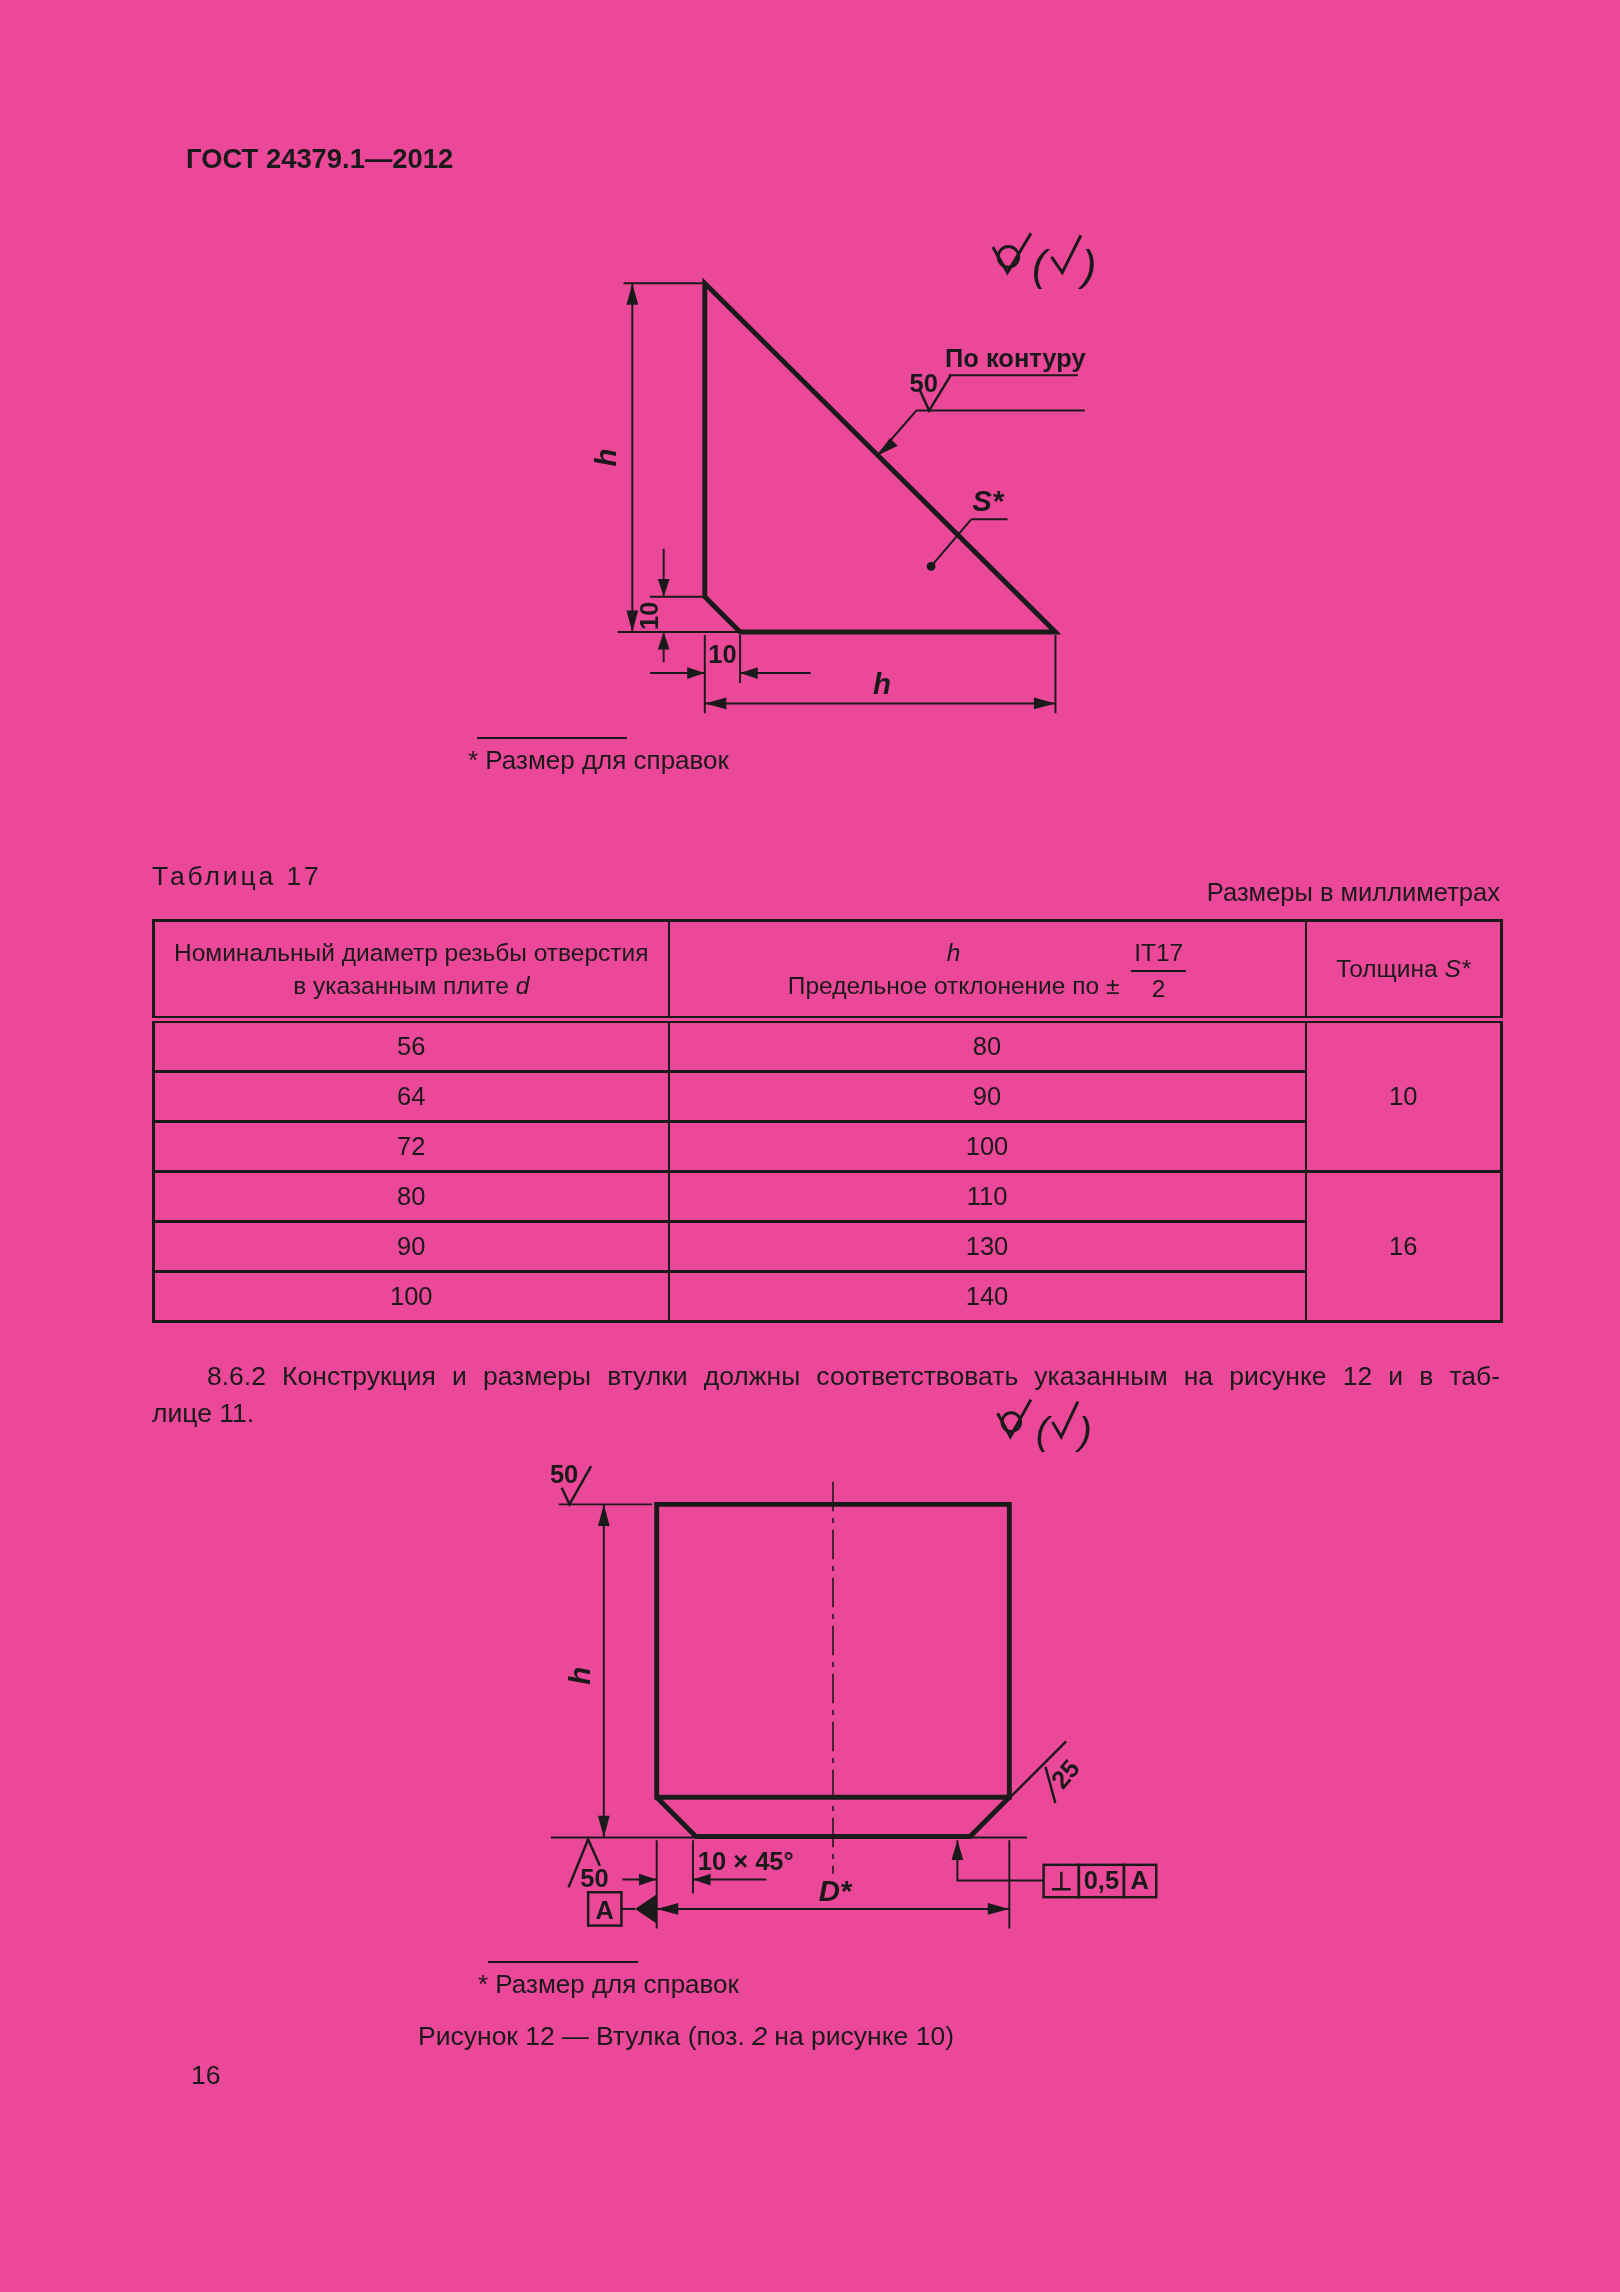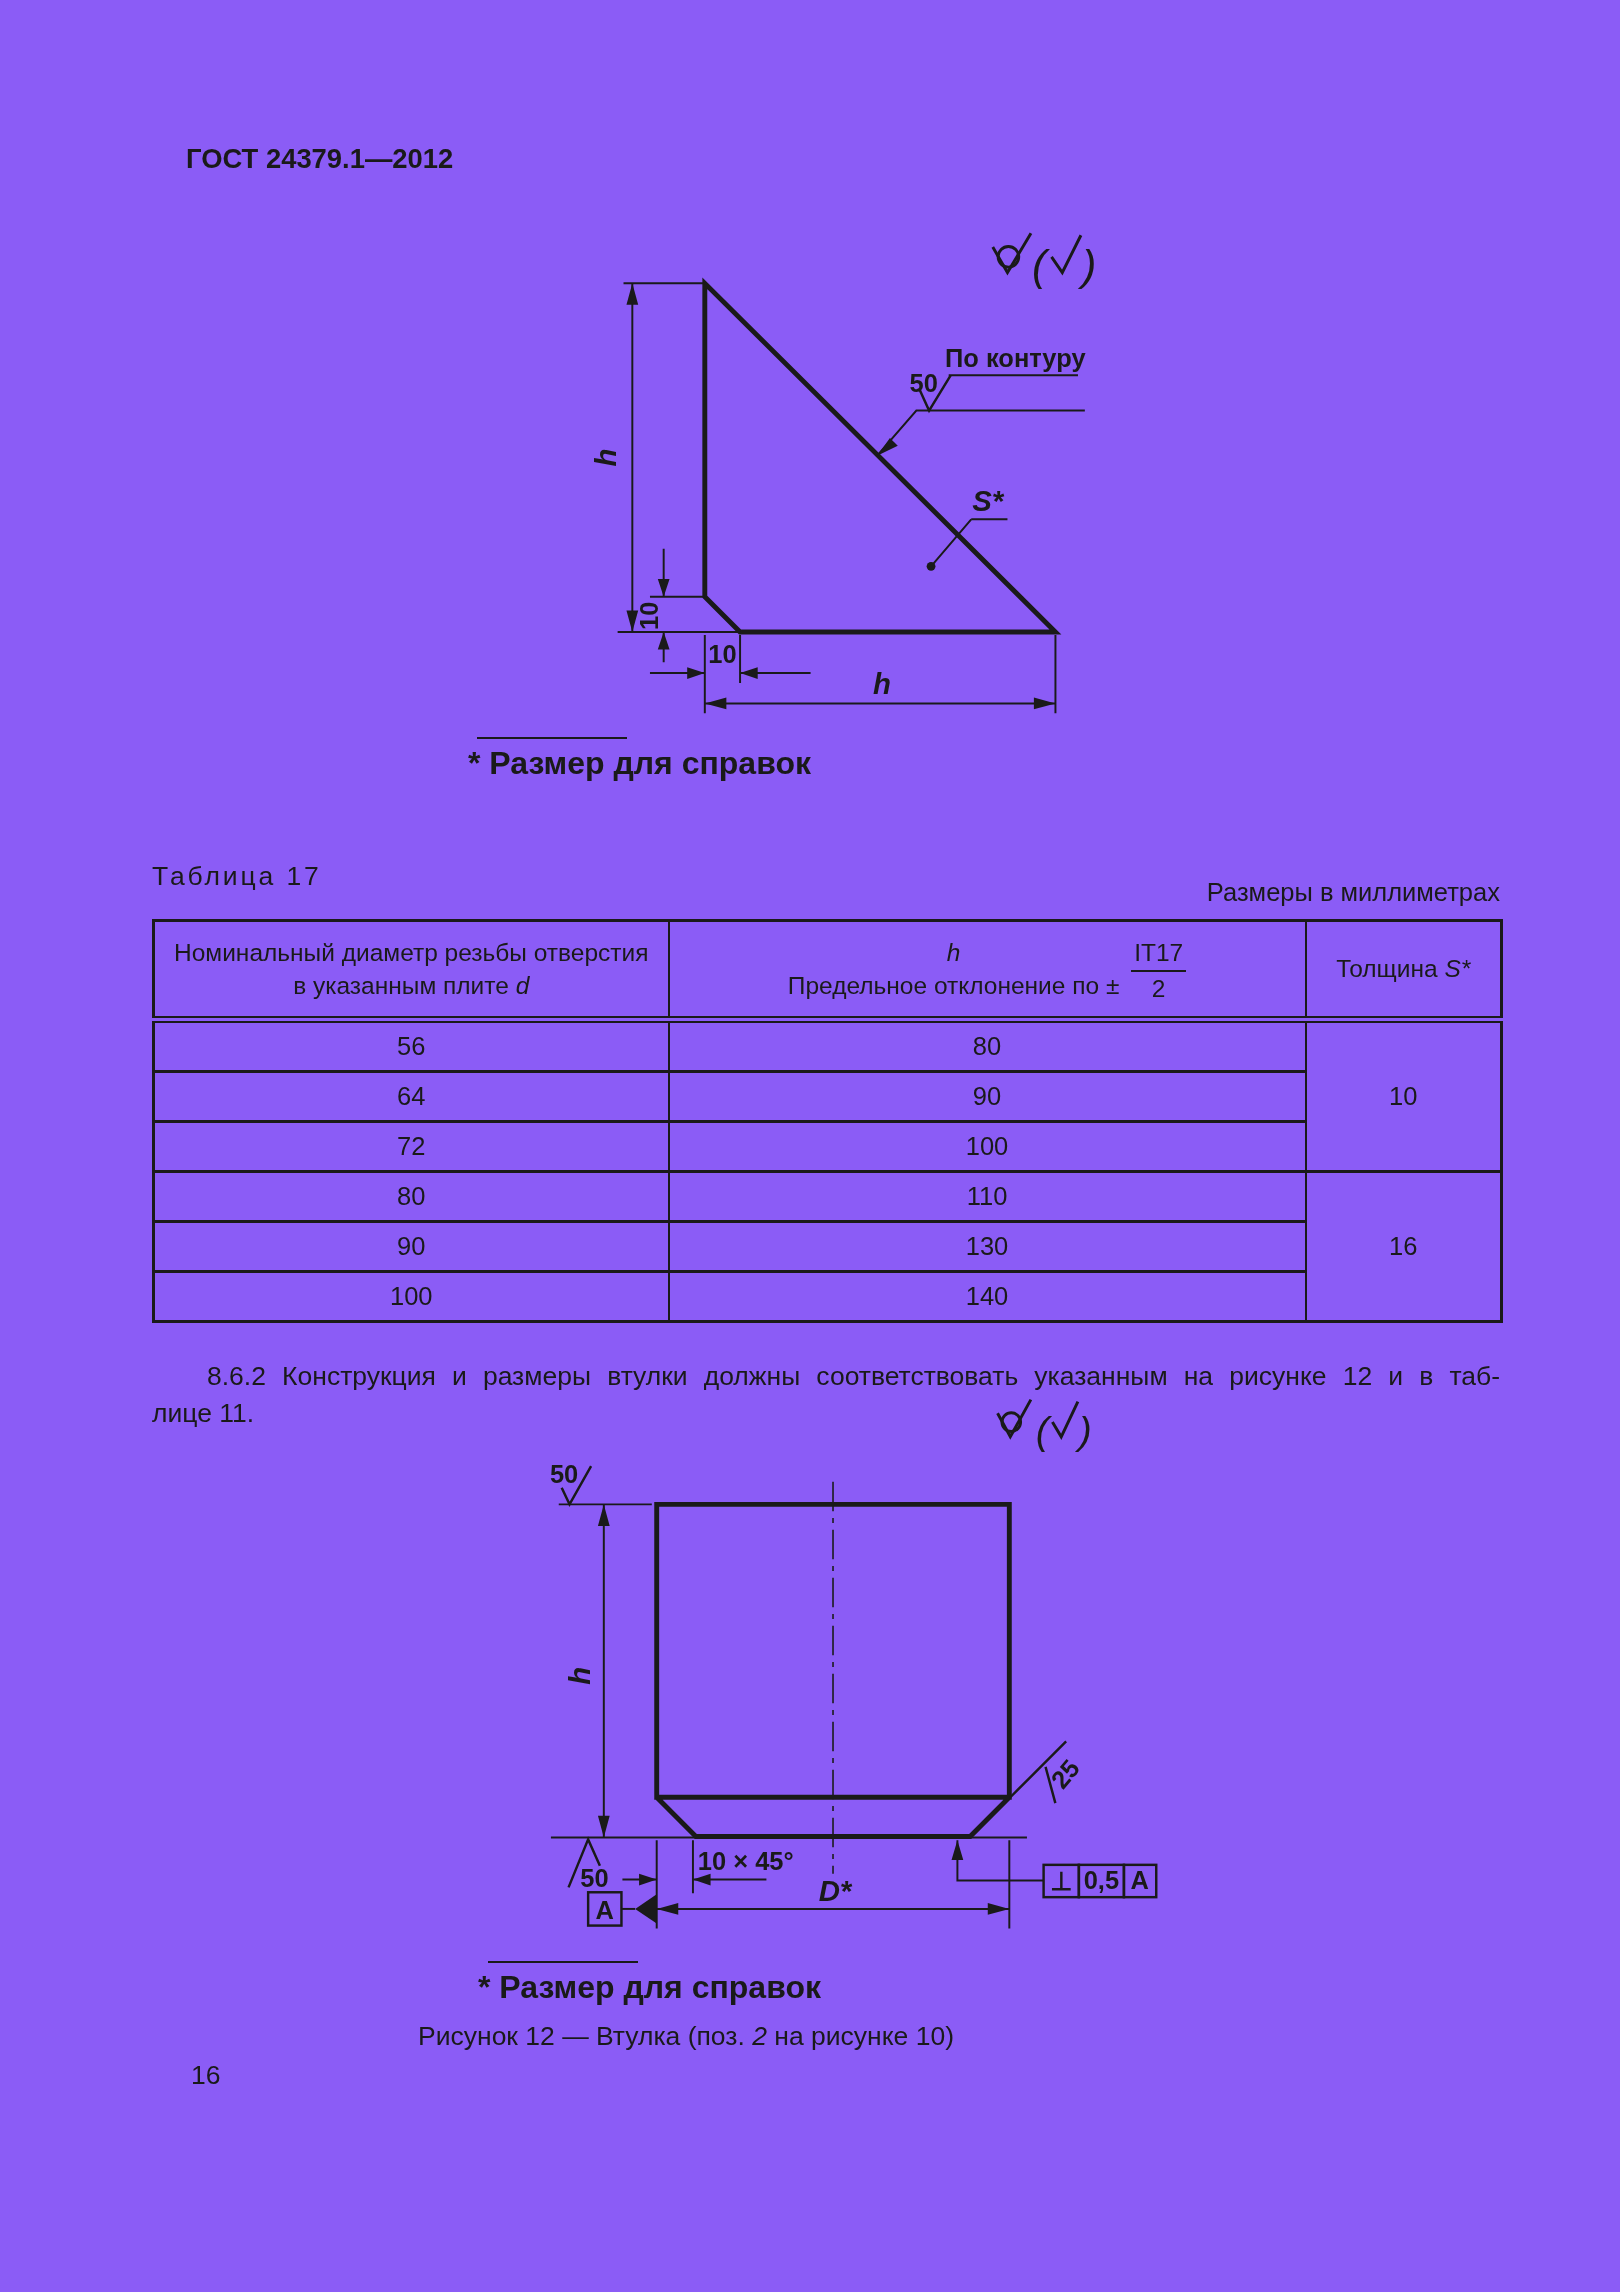--- a/index.html
+++ b/index.html
@@ -1,29 +1,29 @@
 <!DOCTYPE html>
 <html><head>
 <meta charset="utf-8">
 <style>
   html,body{margin:0;padding:0;background:#e8e8e8;}
   #page{
-    position:relative;width:1620px;height:2293px;background:#8b5cf6;
+    position:relative;width:1620px;height:2293px;background:#ec4899;
     font-family:"Liberation Sans",sans-serif;color:#1a1a1a;overflow:hidden;
   }
   .abs{position:absolute;}
   .doc-header{font-size:27.4px;font-weight:bold;}
   .pagenum{font-size:26.5px;}
   .tbl-title{font-size:26.5px;letter-spacing:2.9px;}
   .tbl-units{font-size:25.5px;text-align:right;}
   .para{font-size:26.5px;line-height:37px;width:1348px;}
   .para .l1{text-indent:55px;text-align:justify;text-align-last:justify;}
   .caption{font-size:26.5px;text-align:center;width:1068px;}
   .footnote-line{border-top:2.9px solid #1a1a1a;width:150px;height:0;}
-  .footnote{font-size:32px;font-weight:bold;}
+  .footnote{font-size:26px;font-weight:normal;}
   .it{font-style:italic;}
 
   
   table.gost{border-collapse:collapse;table-layout:fixed;width:1348px;
     font-size:25.5px;text-align:center;color:#1a1a1a;}
   table.gost{border:3.9px solid #1a1a1a;}
   table.gost th{border:2px solid #1a1a1a;border-bottom:7.8px double #1a1a1a;
     font-weight:normal;font-size:24.5px;height:94px;padding:0;line-height:1.35;}
   table.gost td{border:2px solid #1a1a1a;border-top-width:3.9px;height:47px;padding:0;}
   .c2wrap{display:flex;justify-content:center;align-items:center;gap:11.8px;}

